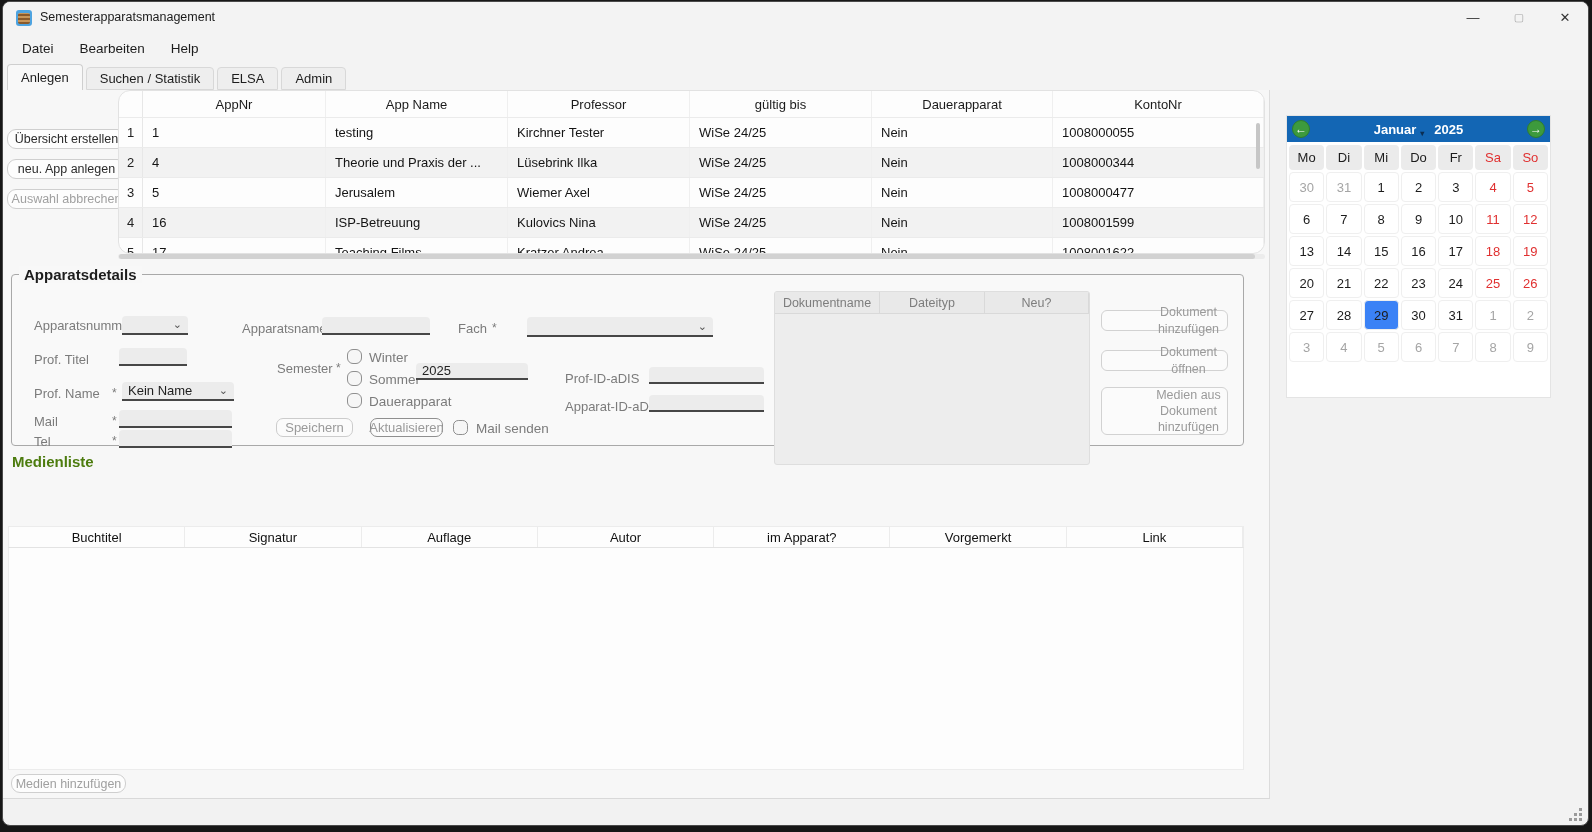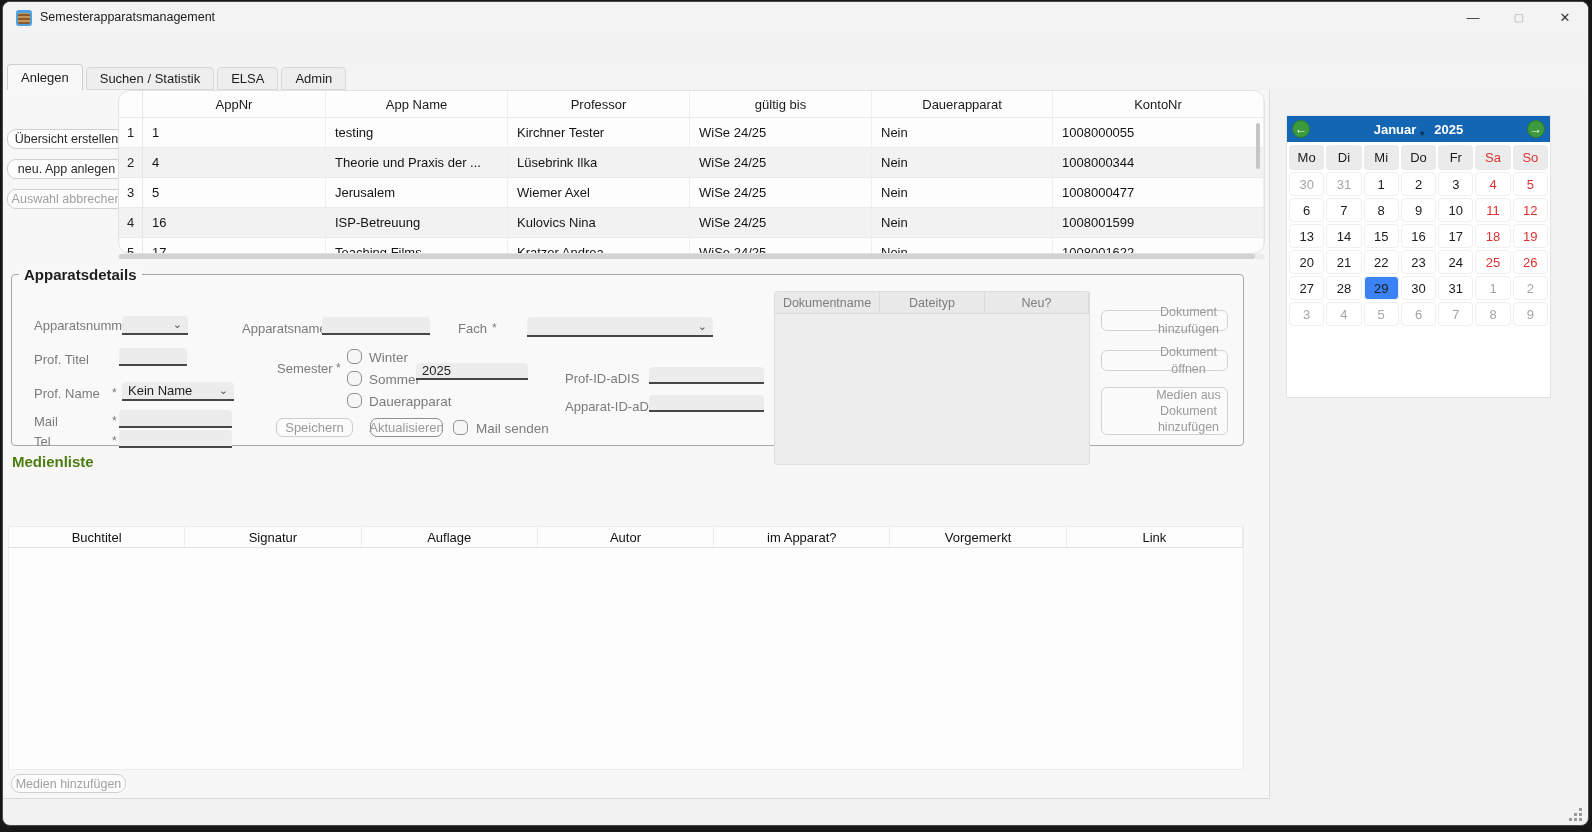--- a/index.html
+++ b/index.html
@@ -115,21 +115,21 @@
   .cal-tri { font-size:8px; color:#0b2e52; margin-left:-6px; position:relative; top:4px; }
   .cal-nav { position:absolute; top:4px; width:18px; height:18px; border-radius:50%;
              background:var(--cal-green,#3d9a3d); border:1px solid #2e7d2e; color:#fff; font-size:12px;
              display:flex; align-items:center; justify-content:center; line-height:1; }
   .cal-nav.prev { left:5px; } .cal-nav.next { right:5px; }
   .cal-days { display:grid; grid-template-columns:repeat(7,1fr); gap:2px; padding:3px 2px 2px; }
   .dh { height:25px; background:#ebebeb; border-radius:4px; display:flex; align-items:center;
         justify-content:center; font-size:13px; color:#1c1c1c; }
   .dh.we { color:var(--cal-red,#e03030); }
   .cal-grid { display:grid; grid-template-columns:repeat(7,1fr); gap:2px; padding:0 2px; }
-  .cc { height:24px; border:1px solid #efefef; border-radius:4px; display:flex; align-items:center;
+  .cc { height:30px; border:1px solid #efefef; border-radius:4px; display:flex; align-items:center;
         justify-content:center; font-size:13px; }
   .k-cur { color:#1c1c1c; } .k-we { color:var(--cal-red,#e03030); } .k-out { color:#a5a5a5; }
   .k-today { color:#1c1c1c; background:#3b82f6; }
 
   
   .grip { position:absolute; right:6px; bottom:5px; width:12px; height:12px; }
   .grip i { position:absolute; width:3px; height:3px; background:#9a9a9a; }
 </style>
 </head>
 <body>
@@ -139,20 +139,25 @@
   <div class="titlebar">
     <div class="app-icon"></div>
     <div class="win-title">Semesterapparatsmanagement</div>
     <div class="win-controls">
       <div class="win-btn">—</div>
       <div class="win-btn max">▢</div>
       <div class="win-btn close">✕</div>
     </div>
   </div>
 
+  <div class="menubar">
+    <div class="menu-item">Datei</div>
+    <div class="menu-item">Bearbeiten</div>
+    <div class="menu-item">Help</div>
+  </div>
 
   <div class="tabstrip">
     <div class="tab active">Anlegen</div>
     <div class="tab">Suchen / Statistik</div>
     <div class="tab">ELSA</div>
     <div class="tab">Admin</div>
   </div>
 
   <div class="content">
 

